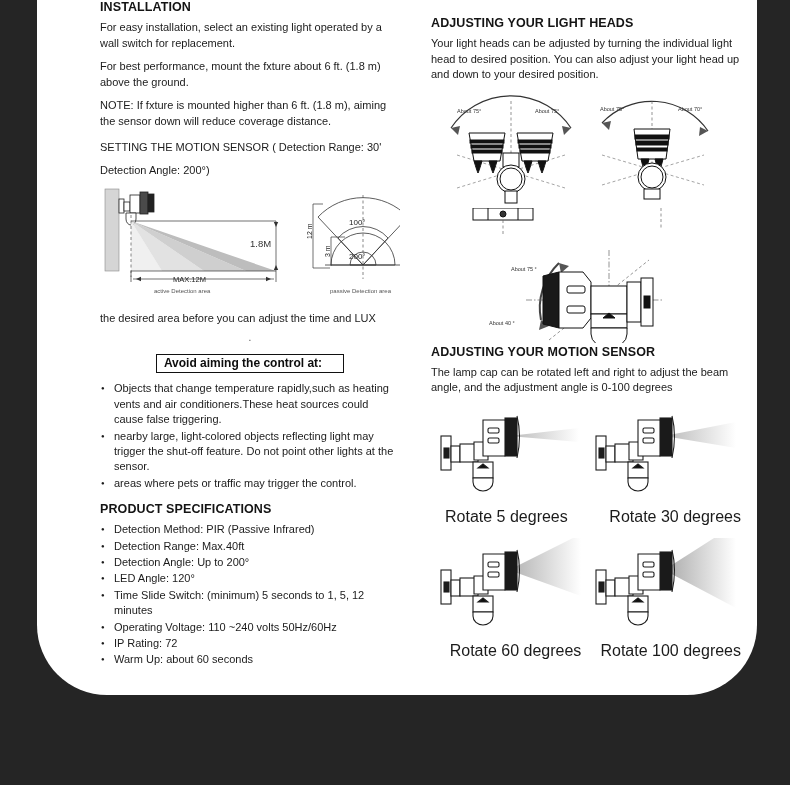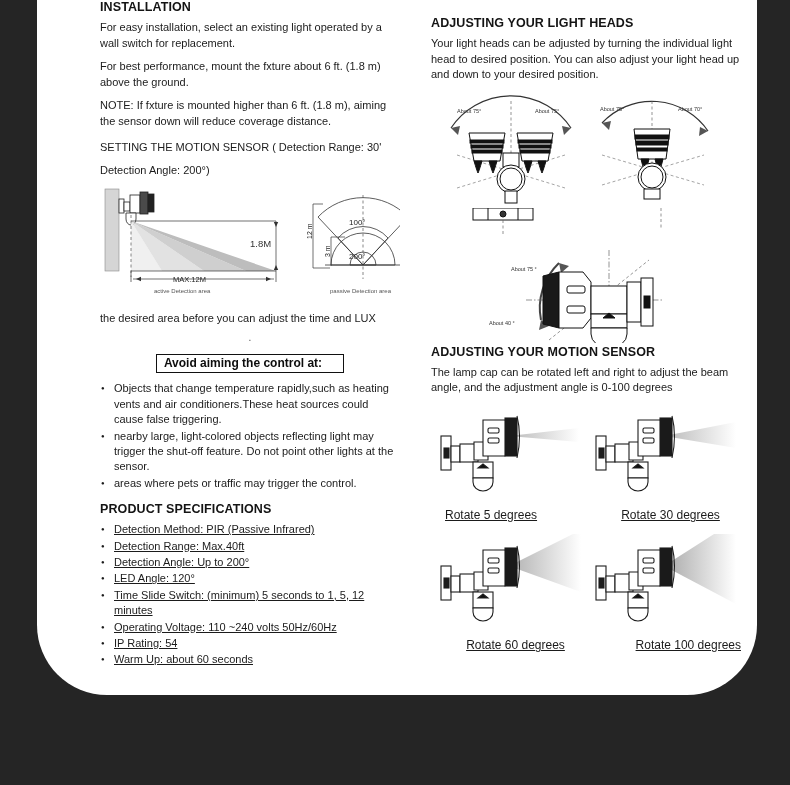--- a/index.html
+++ b/index.html
@@ -40,24 +40,24 @@
   }
   ul.bullets li:before{
     content:"\25CF"; position:absolute; left:1px; top:0; font-size:6px; line-height:15px; color:#1b1b1b;
   }
   .avoid-wrap{ text-align:center; margin:12px 0 8px 0;}
   .avoid-box{
     display:inline-block; border:1.6px solid #111; padding:1px 21px 2px 7px;
     font-size:12px; font-weight:bold; color:#0d0d0d; background:#fff;
   }
   .stray-dot{ display:block; text-align:center; font-size:10px; color:#555; height:7px; line-height:7px; }
-  .spec-list li{ margin-bottom:1.5px;text-decoration:underline; }
+  .spec-list li{ margin-bottom:1.5px; }
   .diagram{ display:block; }
   .cap{ font-size:9.5px; fill:#333; }
-  .rot-label{ font-size:12px; color:#1b1b1b; text-align:center;text-decoration:underline; }
+  .rot-label{ font-size:16px; color:#1b1b1b; text-align:center; }
   .dgrid{ display:flex; flex-wrap:wrap; }
   .dcell{ width:155px; }
 </style>
 </head>
 <body>
 
 <div class="page">
   <div class="cols">
 
     <div class="col-left">
@@ -157,21 +157,21 @@
       </div>
 
       <h2 class="sec" style="margin-top:11px">PRODUCT SPECIFICATIONS</h2>
       <ul class="bullets spec-list">
         <li>Detection Method: PIR (Passive Infrared)</li>
         <li>Detection Range: Max.40ft</li>
         <li>Detection Angle: Up to 200°</li>
         <li>LED Angle: 120°</li>
         <li>Time Slide Switch: (minimum) 5 seconds to 1, 5, 12 minutes</li>
         <li>Operating Voltage: 110 ~240 volts  50Hz/60Hz</li>
-        <li>IP Rating: 54</li>
+        <li>IP Rating: 72</li>
         <li>Warm Up:  about 60 seconds</li>
       </ul>
     </div>
 
     <div class="col-right">
 
       <h2 class="sec">ADJUSTING YOUR LIGHT HEADS</h2>
       <p class="body">Your light heads can be adjusted by turning the individual light head to desired position.  You can also adjust your light head up and down to your desired position.</p>
 
       <svg class="diagram" width="310" height="115" viewBox="0 0 310 115" style="margin-top:8px">
@@ -330,21 +330,21 @@
               <rect x="42" y="58" width="20" height="16"></rect>
               <path d="M42 74 h20 v4 a10 9 0 0 1 -20 0 z"></path>
               <path d="M47 64 l5 -4 l5 4 z" fill="#111"></path>
               <path d="M52 16 h22 l4 6 v24 l-4 6 h-22 z"></path>
               <rect x="57" y="24" width="11" height="5" rx="1.5"></rect>
               <rect x="57" y="34" width="11" height="5" rx="1.5"></rect>
               <rect x="74" y="14" width="12" height="38" fill="#1a1a1a"></rect>
               <path d="M86 12 q5 20 0 42" fill="none"></path>
             </g>
           </svg>
-          <div class="rot-label" style="text-align:center;padding-left:14px">Rotate 30 degrees</div>
+          <div class="rot-label" style="text-align:right;padding-left:14px">Rotate 30 degrees</div>
         </div>
 
         <div class="dcell" style="margin-top:12px">
           <svg width="150" height="100" viewBox="0 0 150 100">
             <defs>
               <linearGradient id="beam60" x1="0" y1="0" x2="1" y2="0">
                 <stop offset="0" stop-color="#b0b0b0"></stop>
                   <stop offset="1" stop-color="#ffffff"></stop>
               </linearGradient>
             </defs>

